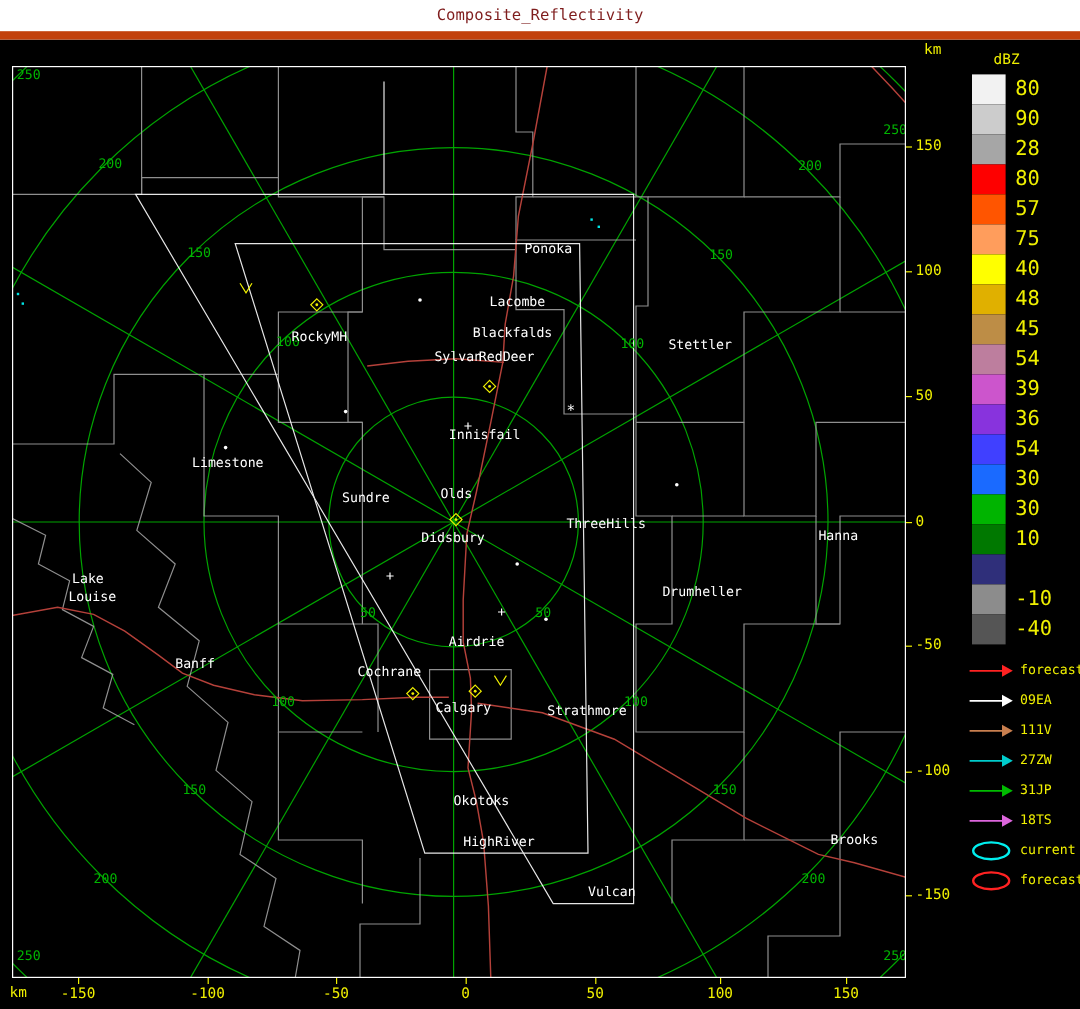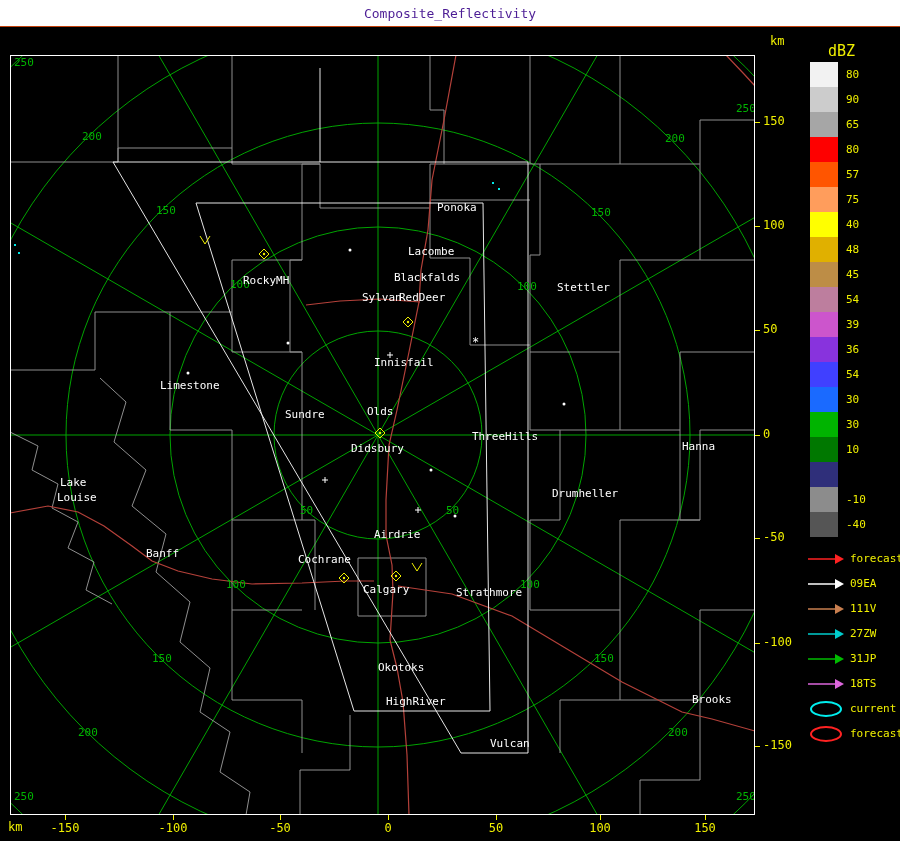--- a/index.html
+++ b/index.html
@@ -1,34 +1,34 @@
 <!DOCTYPE html>
 <html><head>
 <meta charset="utf-8">
 <style>
   html,body{margin:0;padding:0;background:#000;}
   #app{position:relative;width:900px;height:841px;background:#000;overflow:hidden;
        font-family:"DejaVu Sans Mono",monospace;}
   #titlebar{position:absolute;top:0;left:0;width:900px;height:26px;background:#ffffff;
-            color:#4c1d95;font-size:13px;display:flex;align-items:center;justify-content:center;
-            border-bottom:1px solid #c2410c;}
+            color:#7f1d1d;font-size:13px;display:flex;align-items:center;justify-content:center;
+            border-bottom:7px solid #c2410c;}
   #timestamp{position:absolute;top:34px;left:8px;color:#f0f000;font-size:12px;}
   #km-right{position:absolute;top:34px;left:770px;color:#f0f000;font-size:12px;}
   #radar-svg{position:absolute;left:10px;top:55px;}
   #radar-svg text{font-family:"DejaVu Sans Mono",monospace;}
   .xtick{position:absolute;top:815px;width:1px;height:5px;background:#f0f000;}
   .xlab{position:absolute;top:821px;width:40px;text-align:center;color:#f0f000;font-size:12px;}
   .ytick{position:absolute;left:755px;width:5px;height:1px;background:#f0f000;}
   .ylab{position:absolute;left:763px;color:#f0f000;font-size:12px;}
   #km-bottom{position:absolute;left:8px;top:820px;color:#f0f000;font-size:12px;}
-  #dbz-title{position:absolute;left:828px;top:42px;color:#f0f000;font-size:15px;}
+  #dbz-title{position:absolute;left:828px;top:42px;color:#f0f000;font-size:12px;}
   #colorbar-rows{position:absolute;left:810px;top:62px;}
   .cb-row{display:flex;height:25px;}
   .cb-swatch{width:28px;height:25px;}
-  .cb-label{margin-left:8px;line-height:25px;color:#f0f000;font-size:11px;}
+  .cb-label{margin-left:8px;line-height:25px;color:#f0f000;font-size:17px;}
   #legend-items{position:absolute;left:806px;top:546px;}
   .lg-row{display:flex;align-items:center;height:25px;}
   .lg-label{margin-left:4px;color:#f0f000;font-size:11px;}
 </style>
 </head>
 <body>
 
 <div id="app">
 
   <div id="titlebar">
@@ -233,21 +233,21 @@
       <div class="cb-row">
         <div class="cb-swatch" style="background: rgb(242, 242, 242);"></div>
         <div class="cb-label">80</div>
       </div>
       <div class="cb-row">
         <div class="cb-swatch" style="background: rgb(204, 204, 204);"></div>
         <div class="cb-label">90</div>
       </div>
       <div class="cb-row">
         <div class="cb-swatch" style="background: rgb(166, 166, 166);"></div>
-        <div class="cb-label">65</div>
+        <div class="cb-label">28</div>
       </div>
       <div class="cb-row">
         <div class="cb-swatch" style="background: rgb(254, 0, 0);"></div>
         <div class="cb-label">80</div>
       </div>
       <div class="cb-row">
         <div class="cb-swatch" style="background: rgb(255, 85, 0);"></div>
         <div class="cb-label">57</div>
       </div>
       <div class="cb-row">

